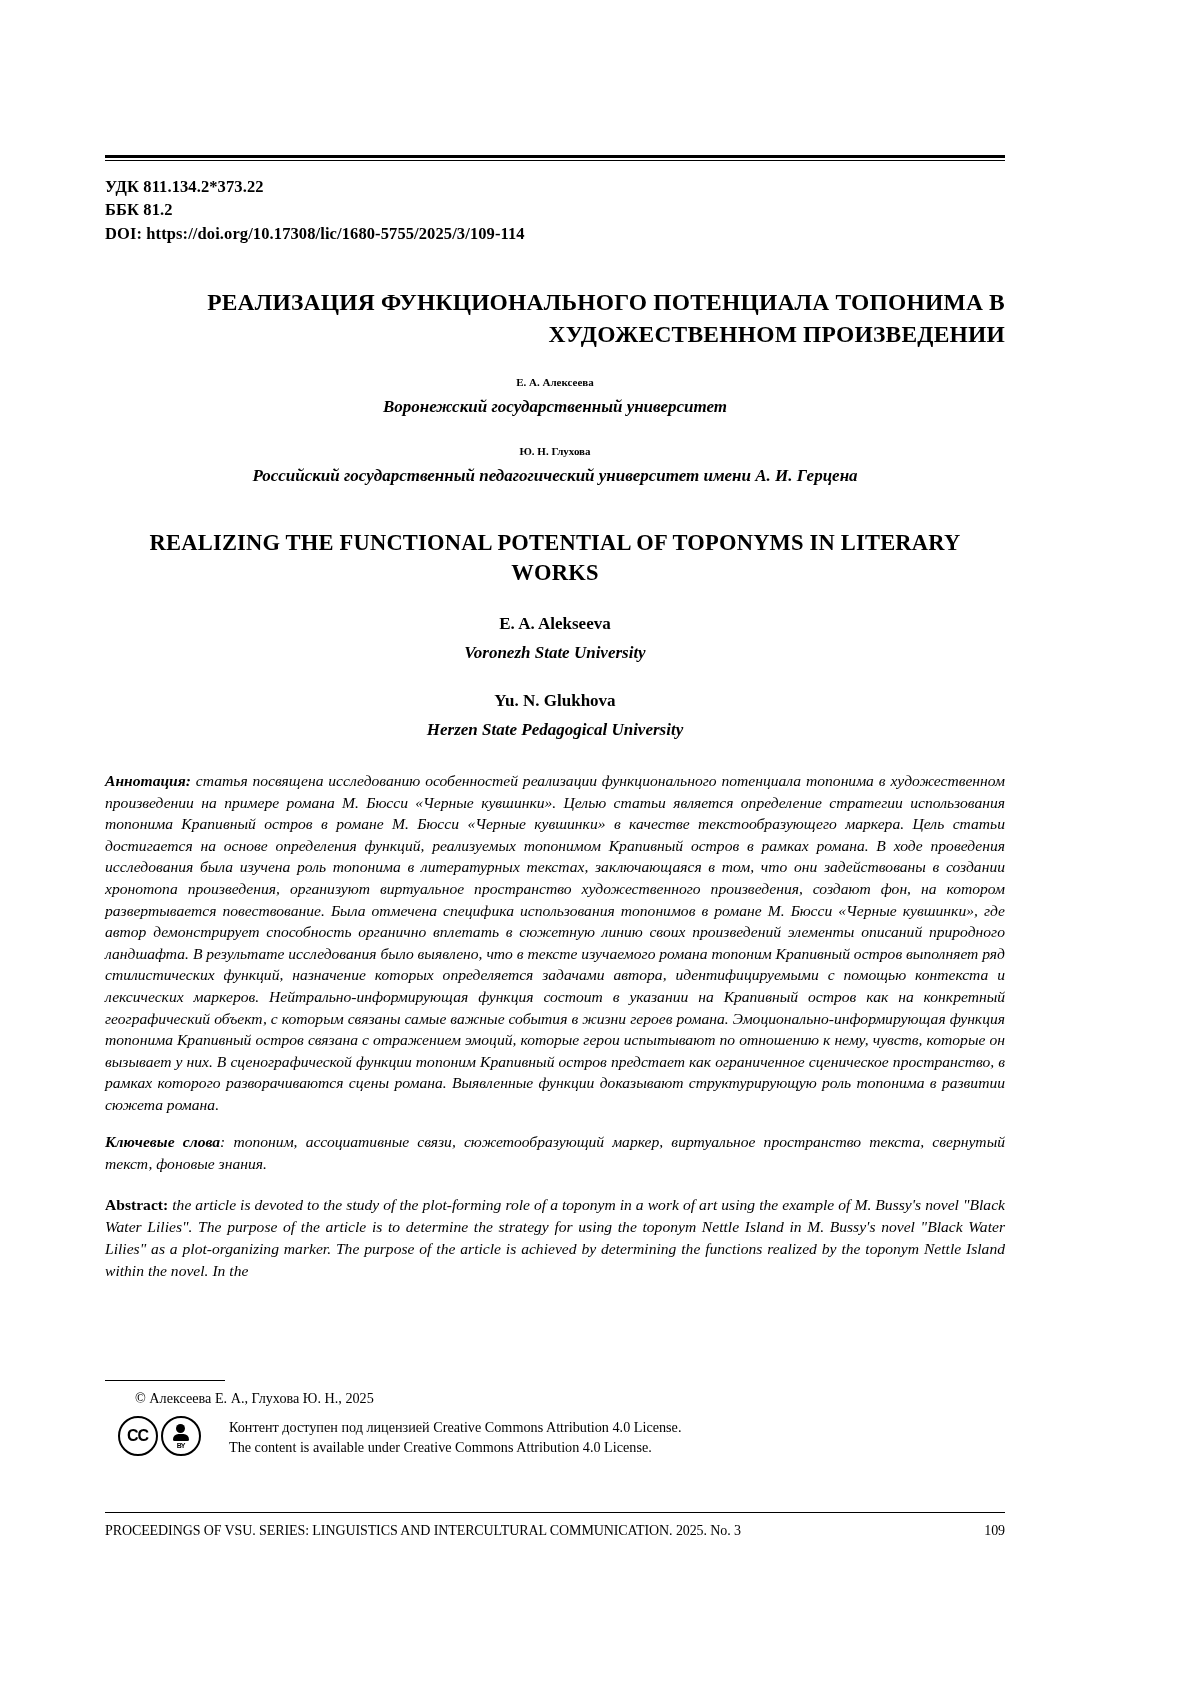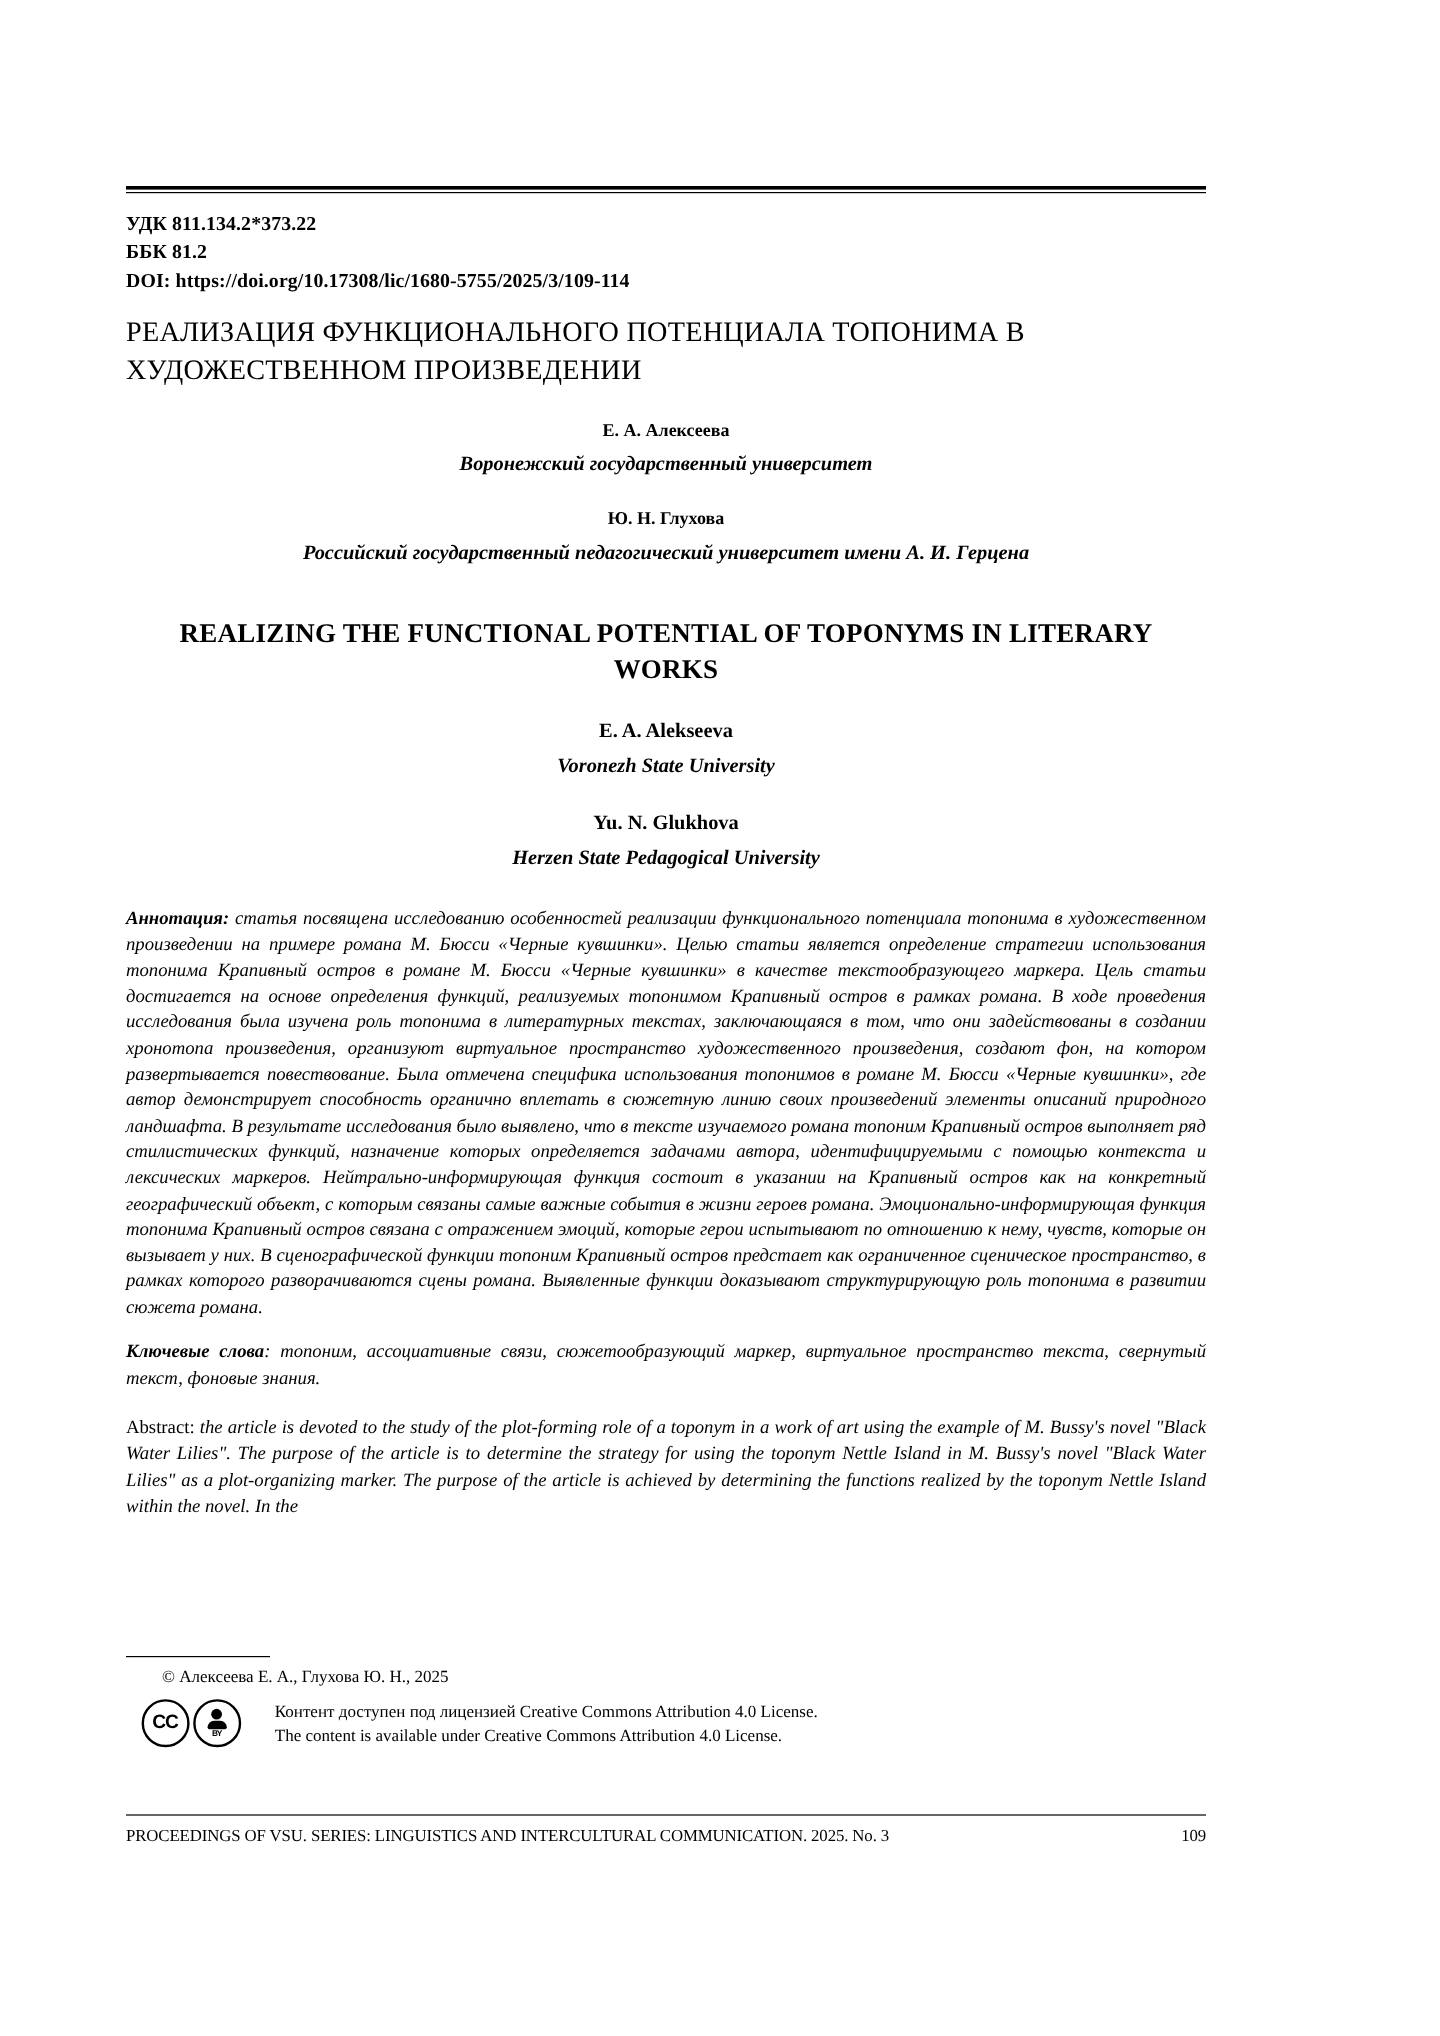--- a/index.html
+++ b/index.html
@@ -31,31 +31,31 @@
   .codes {
     margin-top: 14px;
     font-size: 16.5px;
     font-weight: bold;
     line-height: 1.42;
     letter-spacing: 0.1px;
   }
   .codes div { white-space: nowrap; }
 
   .title-ru {
-    margin-top: 17px;
-    text-align: left;
+    margin-top: 42px;
+    text-align: right;
     font-size: 23.5px;
-    font-weight: normal;
+    font-weight: bold;
     line-height: 1.33;
     letter-spacing: 0.2px;
   }
   .authors-ru-name {
     margin-top: 26px;
     text-align: center;
-    font-size: 15px;
+    font-size: 11px;
     font-weight: bold;
   }
   .authors-ru-aff {
     margin-top: 9px;
     text-align: center;
     font-size: 17px;
     font-weight: bold;
     font-style: italic;
   }
   .authors-ru-name.second { margin-top: 28px; }
@@ -99,21 +99,21 @@
     text-align: justify;
   }
   .kw-ru .lead { font-weight: bold; font-style: italic; }
   .abstract-en {
     margin-top: 20px;
     font-size: 15.6px;
     font-style: italic;
     line-height: 1.40;
     text-align: justify;
   }
-  .abstract-en .lead { font-weight: normal; font-style: normal; }
+  .abstract-en .lead { font-weight: bold; font-style: normal; }
 
   .foot {
     position: absolute;
     left: 105px;
     top: 1380px;
     width: 900px;
   }
   .foot-rule {
     width: 120px;
     border-top: 1px solid #000;

